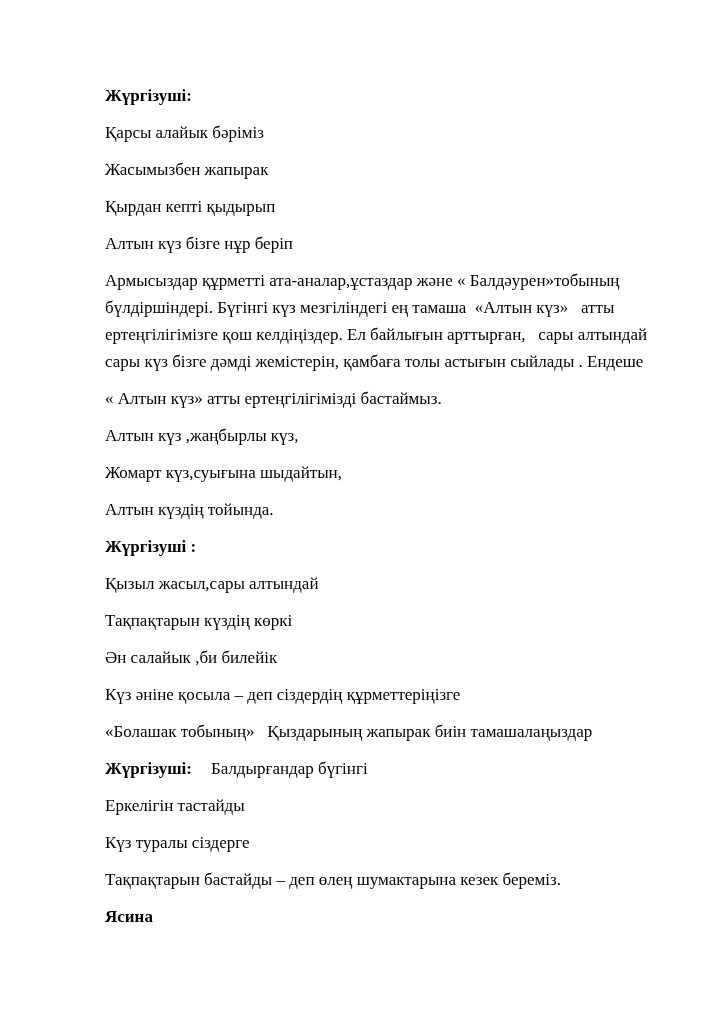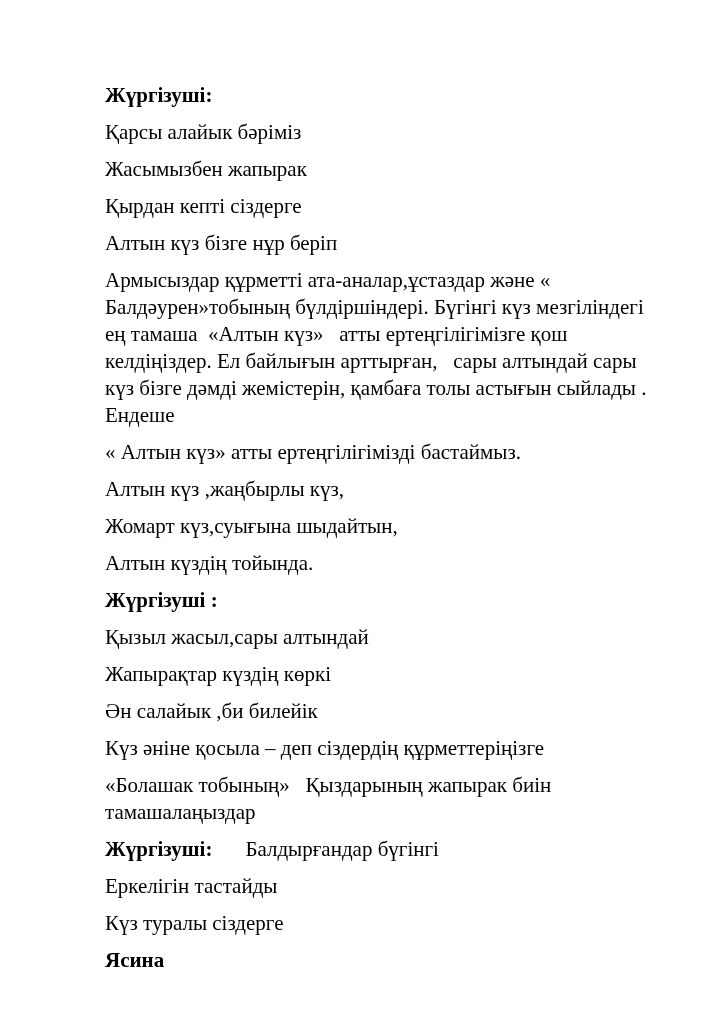--- a/index.html
+++ b/index.html
@@ -15,62 +15,63 @@
     box-sizing: border-box;
     padding: 82px 64px 0 105px;
     overflow: hidden;
   }
   .content {
     width: 555px;
   }
   .content p {
     margin: 0 0 10px 0;
     font-family: "Liberation Serif", "DejaVu Serif", serif;
-    font-size: 21px;
+    font-size: 17px;
     line-height: 27px;
     color: #000000;
     white-space: pre-wrap;
   }
   .bold {
     font-weight: bold;
   }
   .speaker-rest {
-    margin-left: 33px;
+    margin-left: 19px;
   }
 </style>
 </head>
 <body>
 
 <div class="page">
   <div class="content">
 
     <p class="bold">Жүргізуші:</p>
 
     <p>Қарсы алайык бәріміз</p>
     <p>Жасымызбен жапырак</p>
-    <p>Қырдан кепті сіздерге</p>
+    <p>Қырдан кепті қыдырып</p>
     <p>Алтын күз бізге нұр беріп</p>
 
     <p>Армысыздар құрметті ата-аналар,ұстаздар және « Балдәурен»тобының бүлдіршіндері. Бүгінгі күз мезгіліндегі ең тамаша  «Алтын күз»   атты ертеңгілігімізге қош келдіңіздер. Ел байлығын арттырған,   сары алтындай сары күз бізге дәмді жемістерін, қамбаға толы астығын сыйлады . Ендеше</p>
 
     <p>« Алтын күз» атты ертеңгілігімізді бастаймыз.</p>
 
     <p>Алтын күз ,жаңбырлы күз,</p>
     <p>Жомарт күз,суығына шыдайтын,</p>
     <p>Алтын күздің тойында.</p>
 
     <p class="bold">Жүргізуші :</p>
 
     <p>Қызыл жасыл,сары алтындай</p>
-    <p>Жапырақтар күздің көркі</p>
+    <p>Тақпақтарын күздің көркі</p>
     <p>Ән салайык ,би билейік</p>
     <p>Күз әніне қосыла – деп сіздердің құрметтеріңізге</p>
     <p>«Болашак тобының»   Қыздарының жапырак биін тамашалаңыздар</p>
 
     <p><span class="bold">Жүргізуші:</span><span class="speaker-rest">Балдырғандар бүгінгі</span></p>
 
     <p>Еркелігін тастайды</p>
     <p>Күз туралы сіздерге</p>
+    <p>Тақпақтарын бастайды – деп өлең шумактарына кезек береміз.</p>
 
     <p class="bold">Ясина</p>
 
   </div>
 </div>
 
 </body></html>

